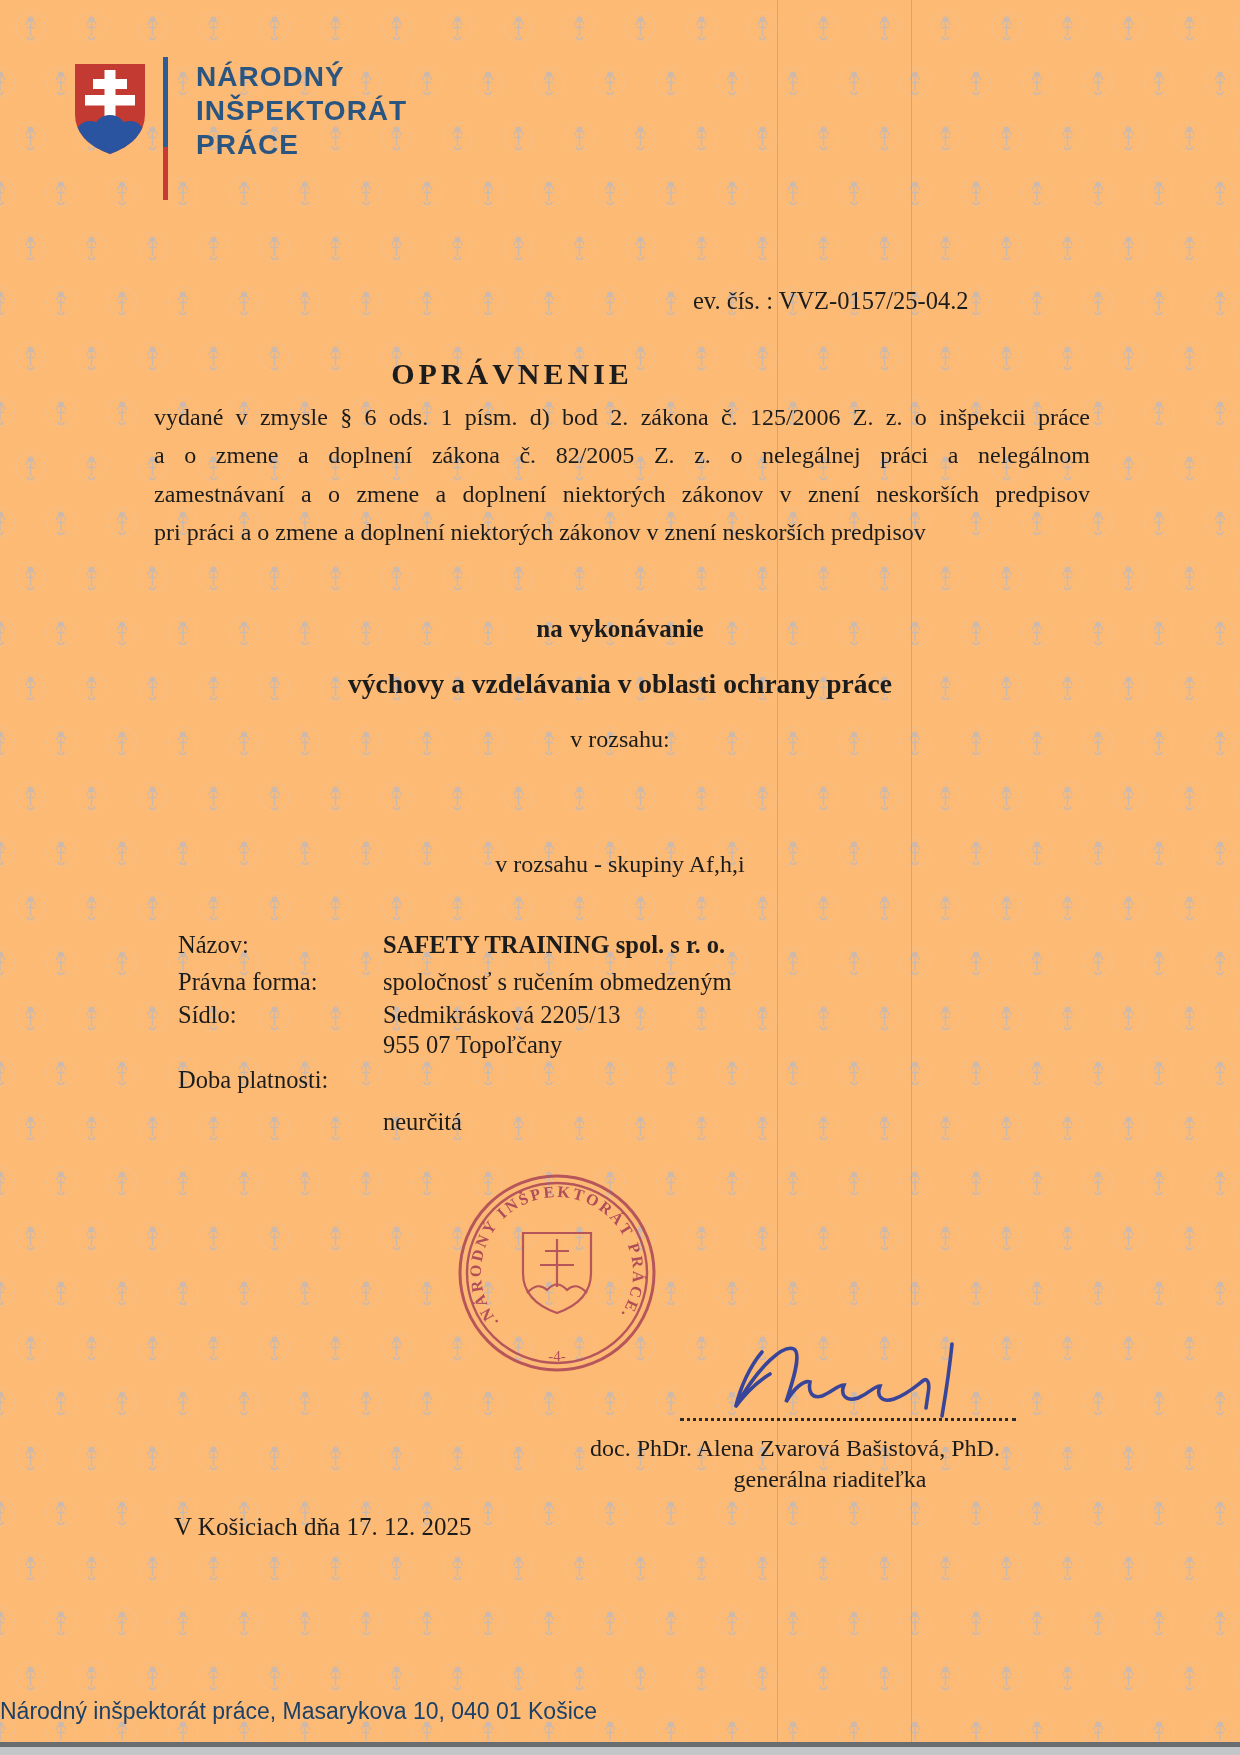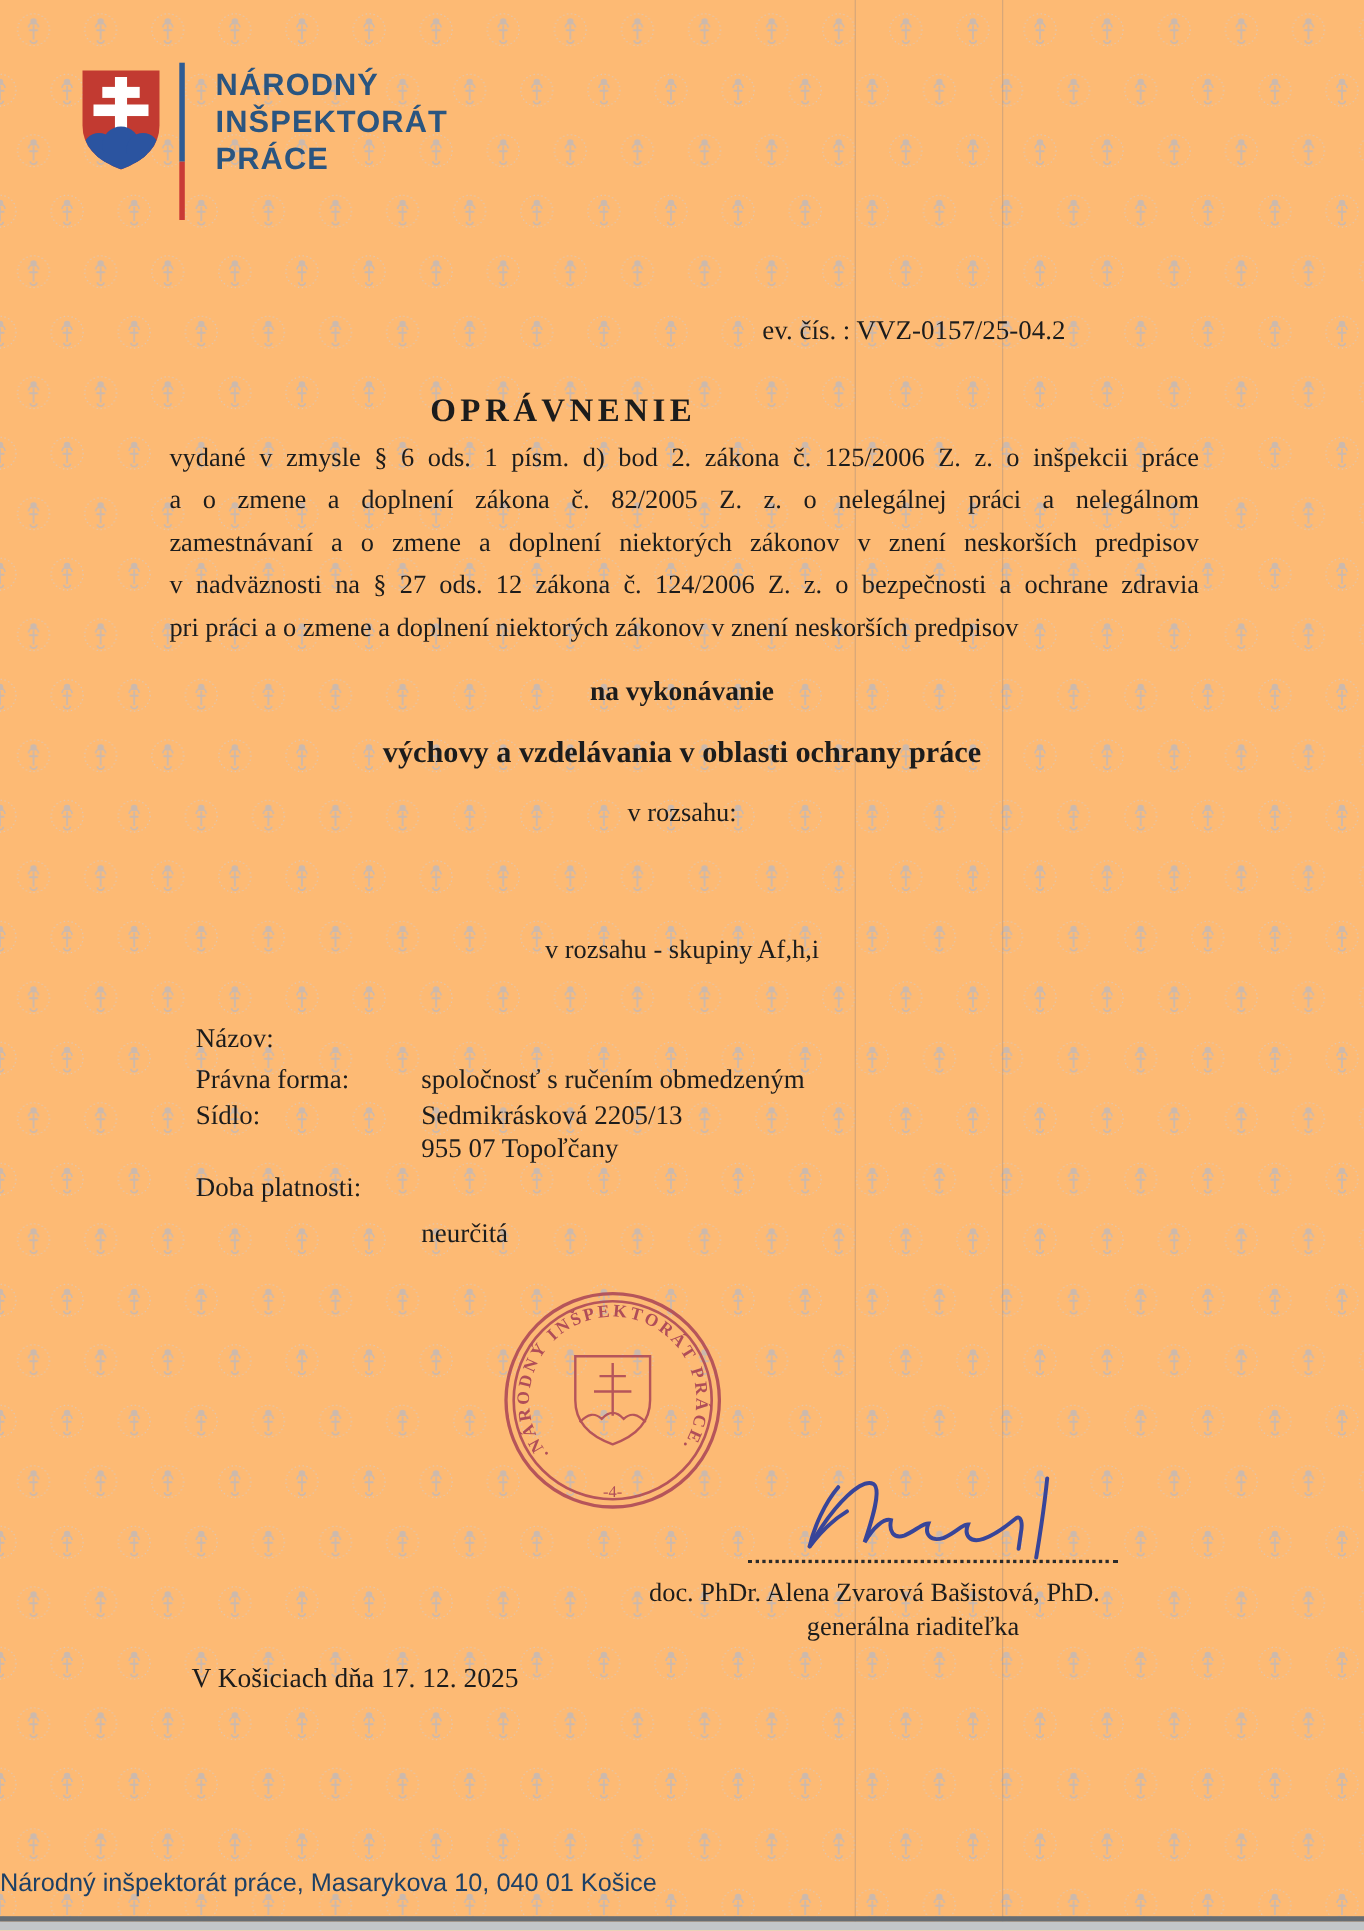--- a/index.html
+++ b/index.html
@@ -120,30 +120,30 @@
     </div>
 
     <div class="abs ev-line">ev. čís. : VVZ-0157/25-04.2</div>
 
     <div class="abs doc-title">OPRÁVNENIE</div>
 
     <div class="abs paragraph">
       <div class="jline">vydané v zmysle § 6 ods. 1 písm. d) bod 2. zákona č. 125/2006 Z. z. o inšpekcii práce</div>
       <div class="jline">a o zmene a doplnení zákona č. 82/2005 Z. z. o nelegálnej práci a nelegálnom</div>
       <div class="jline">zamestnávaní a o zmene a doplnení niektorých zákonov v znení neskorších predpisov</div>
-      <div class="jline">v nadväznosti na § 27 ods. 12 zákona č. 124/2006 Z. z. o bezpečnosti a ochrane zdravia</div>
       <div class="lline">pri práci a o zmene a doplnení niektorých zákonov v znení neskorších predpisov</div>
     </div>
 
     <div class="abs center-line purpose-main">výchovy a vzdelávania v oblasti ochrany práce</div>
     <div class="abs center-line purpose-intro">na vykonávanie</div>
     <div class="abs center-line scope-label">v rozsahu:</div>
     <div class="abs center-line scope-groups">v rozsahu - skupiny Af,h,i</div>
 
     <div class="abs detail-label" style="top:931px;">Názov:</div>
+    <div class="abs detail-value bold" style="top:931px;">SAFETY TRAINING spol. s r. o.</div>
 
     <div class="abs detail-label" style="top:968px;">Právna forma:</div>
     <div class="abs detail-value" style="top:968px;">spoločnosť s ručením obmedzeným</div>
 
     <div class="abs detail-label" style="top:1001px;">Sídlo:</div>
     <div class="abs detail-value" style="top:1001px;">Sedmikrásková 2205/13</div>
     <div class="abs detail-value" style="top:1031px;">955 07 Topoľčany</div>
 
     <div class="abs detail-label" style="top:1066px;">Doba platnosti:</div>
     <div class="abs detail-value" style="top:1108px;">neurčitá</div>

